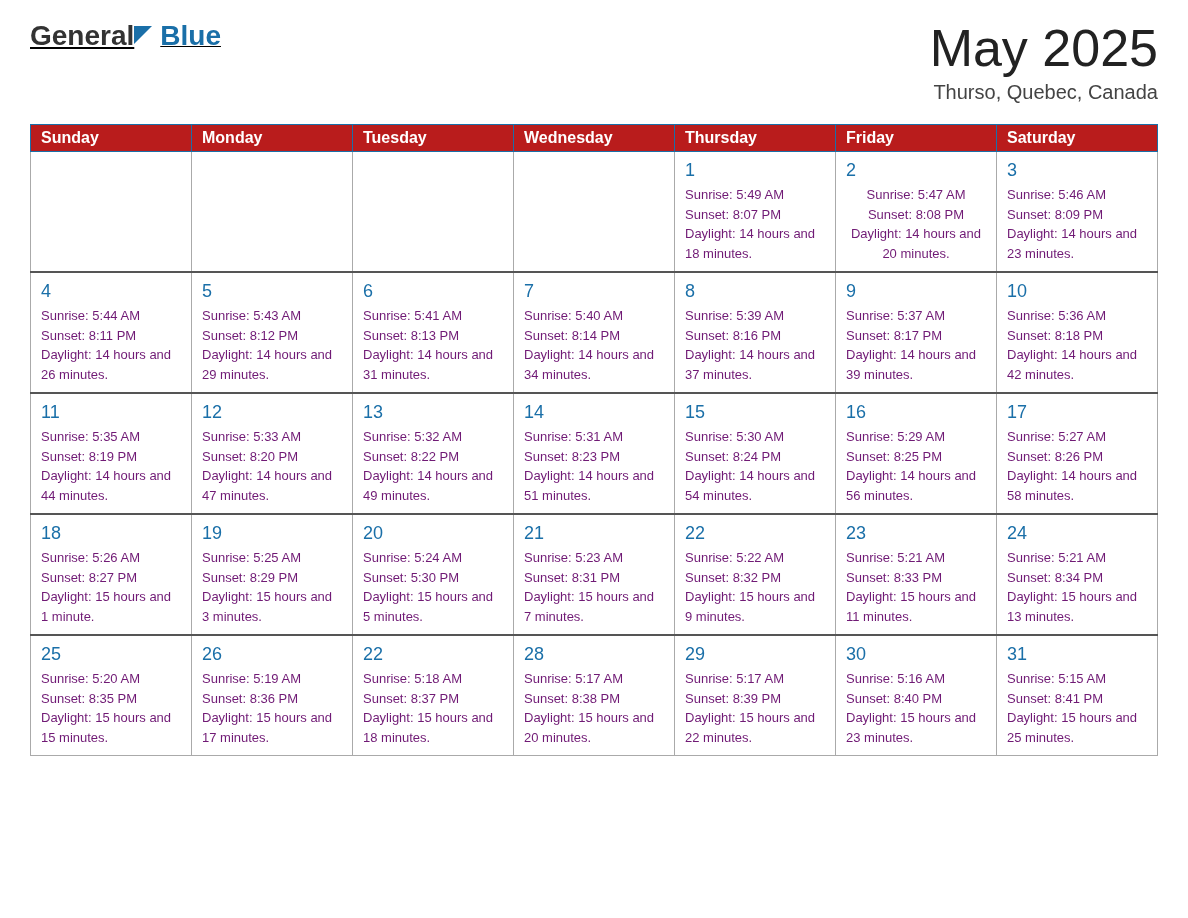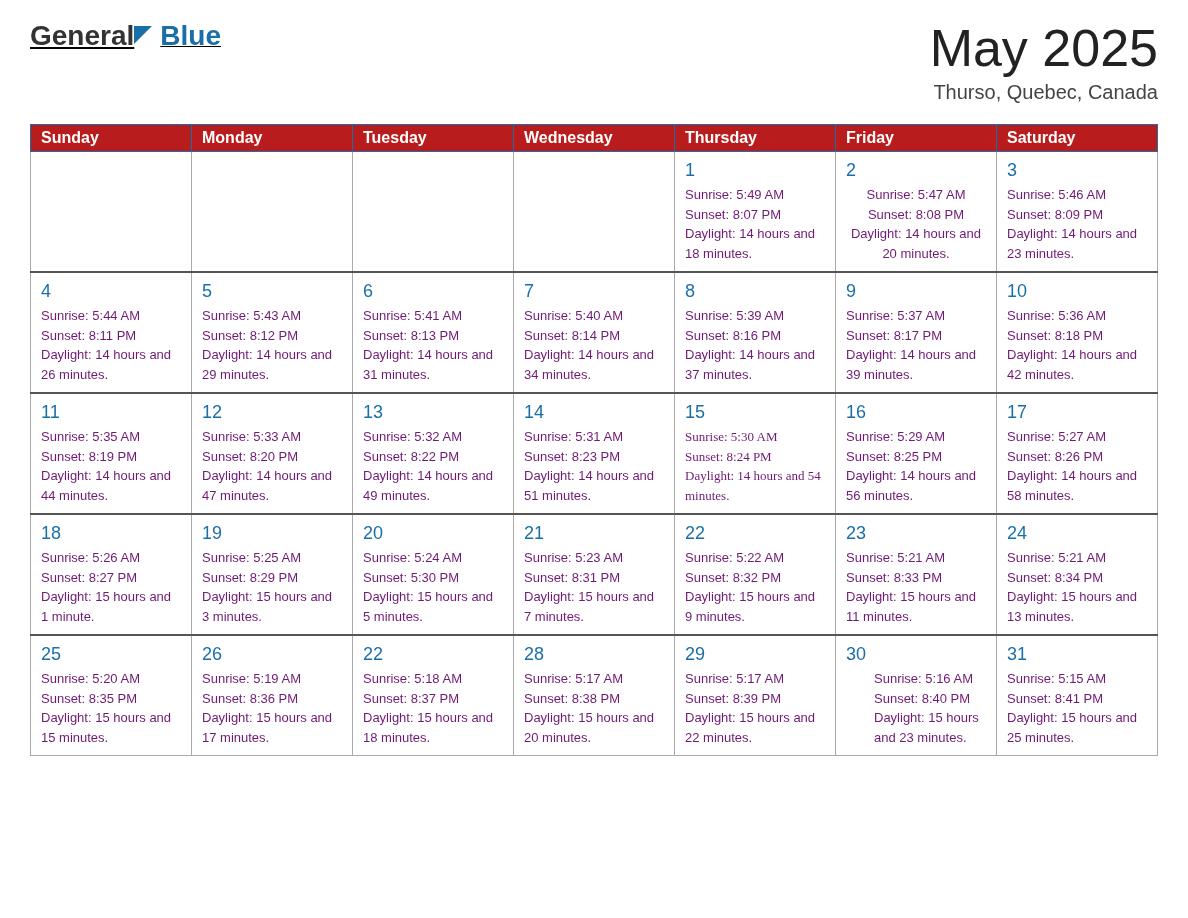--- a/index.html
+++ b/index.html
@@ -219,21 +219,21 @@
 Daylight: 14 hours and 49 minutes.</div>
         </td>
         <td>
           <span class="day-number">14</span>
           <div class="day-info" style="white-space: pre-line;">Sunrise: 5:31 AM
 Sunset: 8:23 PM
 Daylight: 14 hours and 51 minutes.</div>
         </td>
         <td>
           <span class="day-number">15</span>
-          <div class="day-info" style="white-space: pre-line; font-family: Liberation Serif, serif;">Sunrise: 5:30 AM
+          <div class="day-info" style="white-space: pre-line;">Sunrise: 5:30 AM
 Sunset: 8:24 PM
 Daylight: 14 hours and 54 minutes.</div>
         </td>
         <td>
           <span class="day-number">16</span>
           <div class="day-info" style="white-space: pre-line;">Sunrise: 5:29 AM
 Sunset: 8:25 PM
 Daylight: 14 hours and 56 minutes.</div>
         </td>
         <td>
@@ -313,21 +313,21 @@
 Daylight: 15 hours and 20 minutes.</div>
         </td>
         <td>
           <span class="day-number">29</span>
           <div class="day-info" style="white-space: pre-line;">Sunrise: 5:17 AM
 Sunset: 8:39 PM
 Daylight: 15 hours and 22 minutes.</div>
         </td>
         <td>
           <span class="day-number">30</span>
-          <div class="day-info" style="white-space: pre-line; margin-left: 28px;">Sunrise: 5:16 AM
+          <div class="day-info" style="white-space: pre-line;">Sunrise: 5:16 AM
 Sunset: 8:40 PM
 Daylight: 15 hours and 23 minutes.</div>
         </td>
         <td>
           <span class="day-number">31</span>
           <div class="day-info" style="white-space: pre-line;">Sunrise: 5:15 AM
 Sunset: 8:41 PM
 Daylight: 15 hours and 25 minutes.</div>
         </td>
       </tr>

